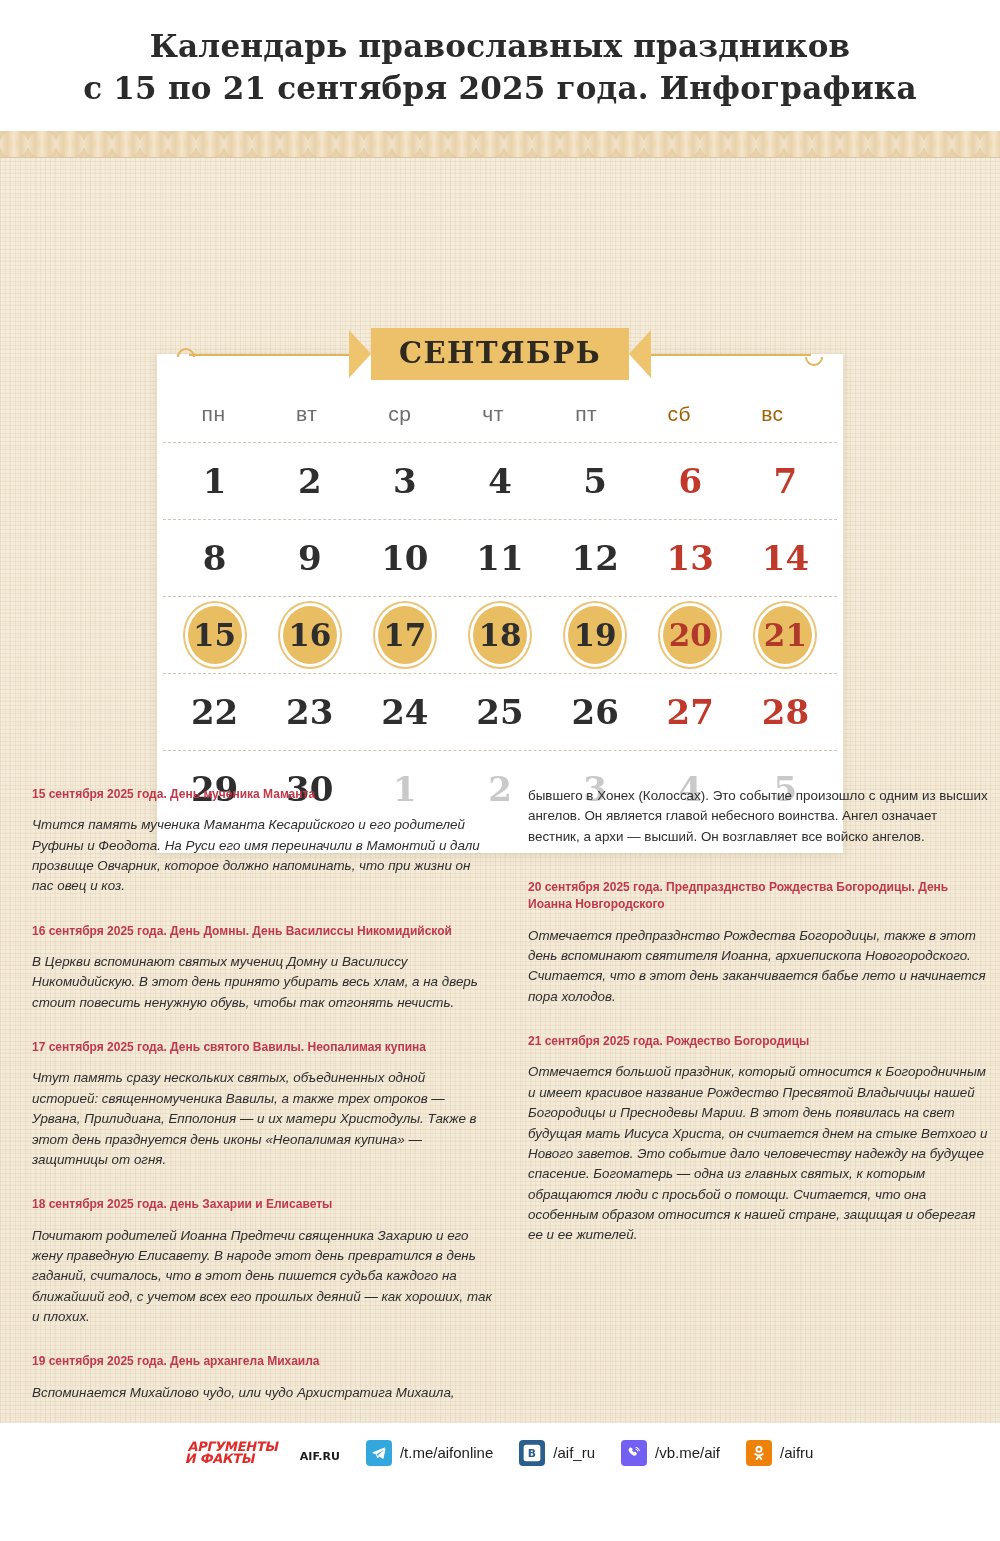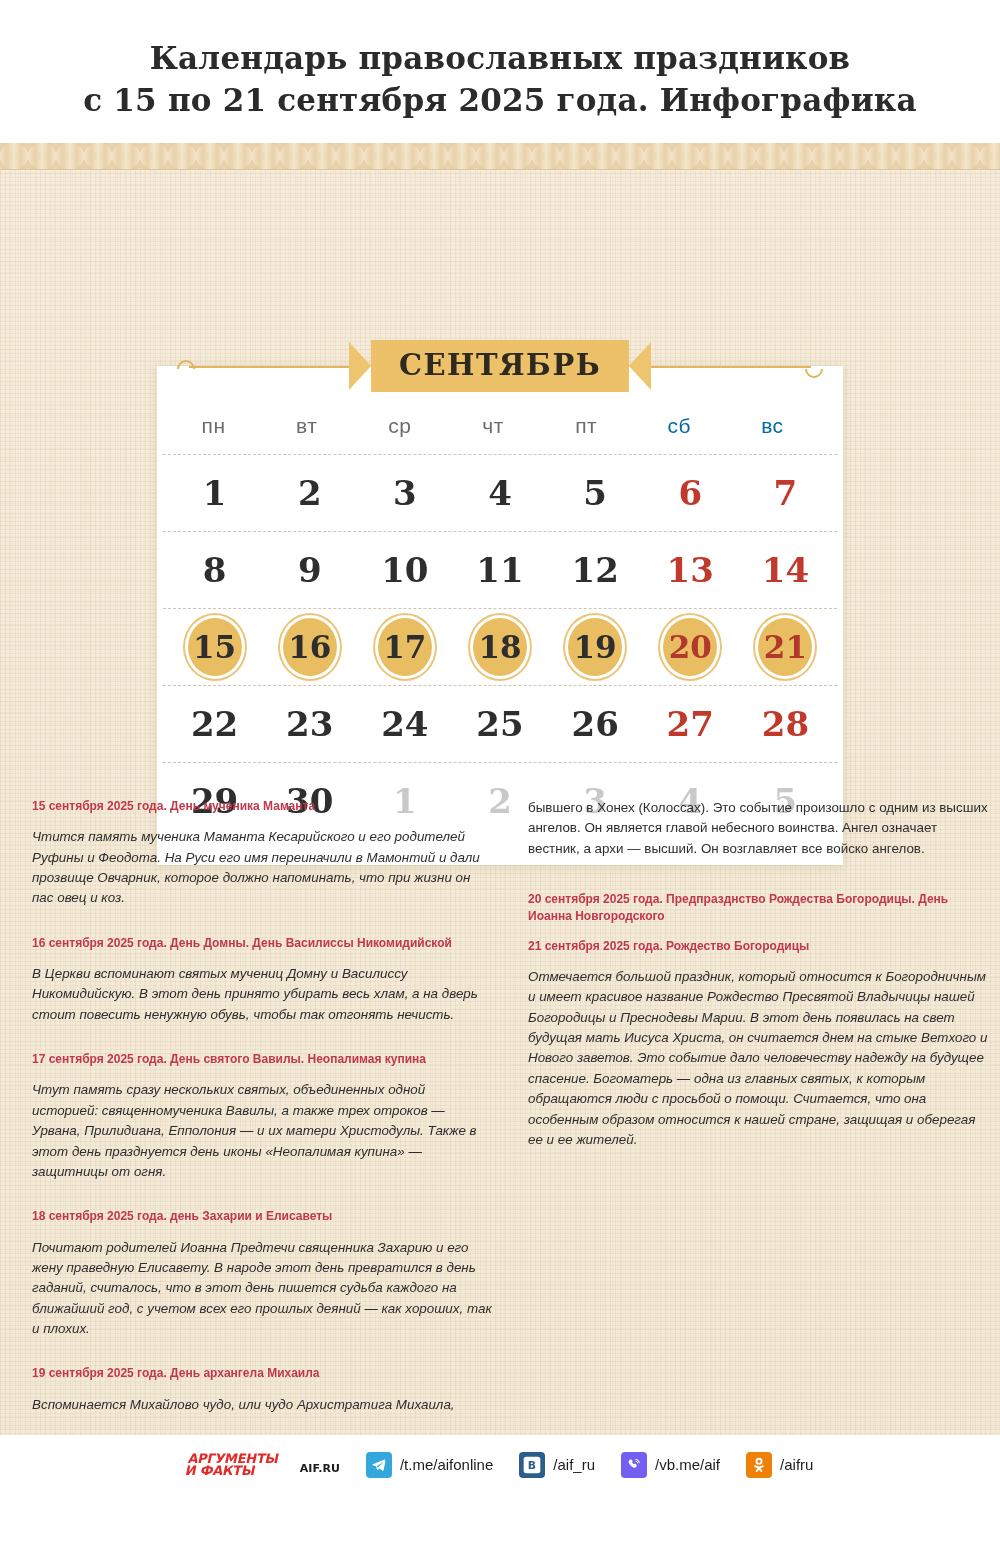--- a/index.html
+++ b/index.html
@@ -18,21 +18,20 @@
   
   .title-band {
     height: 131px;
     background: #ffffff;
     display: flex;
     flex-direction: column;
     align-items: center;
     justify-content: center;
     padding-top: 4px;
     box-sizing: border-box;
-    margin-top: 12px;
   }
   .title-line {
     font-family: "DejaVu Serif", serif;
     font-weight: 700;
     font-size: 31px;
     letter-spacing: 0.2px;
     color: #2b2b2b;
     line-height: 1.33;
     white-space: nowrap;
   }
@@ -171,21 +170,21 @@
   .dow-row {
     padding: 0 24px 16px 10px;
   }
   .dow {
     text-align: center;
     font-family: "Liberation Sans", sans-serif;
     font-size: 21px;
     color: #6d6d6d;
     letter-spacing: 0.5px;
   }
-  .dow.weekend { color: #0369a1; }
+  .dow.weekend { color: #a16207; }
 
   .row-sep {
     border-top: 1px dashed #cfc5b6;
     margin: 0 6px;
   }
   .day-row {
     padding: 0 10px;
     height: 76px;
     align-items: center;
   }
@@ -436,20 +435,21 @@
       <div class="entry">
         <p class="entry-head">19 сентября 2025 года.  День архангела Михаила</p>
         <p class="entry-body">Вспоминается Михайлово чудо, или чудо Архистратига Михаила,</p>
       </div>
     </div>
 
     <div class="col">
       <p class="cont-body">бывшего в Хонех (Колоссах). Это событие произошло с одним из высших ангелов. Он является главой небесного воинства. Ангел означает вестник, а архи — высший. Он возглавляет все войско ангелов.</p>
       <div class="entry">
         <p class="entry-head">20 сентября 2025 года. Предпразднство Рождества Богородицы. День Иоанна Новгородского</p>
+        <p class="entry-body">Отмечается предпразднство Рождества Богородицы, также в этот день вспоминают святителя Иоанна, архиепископа Новогородского. Считается, что в этот день заканчивается бабье лето и начинается пора холодов.</p>
       </div>
       <div class="entry">
         <p class="entry-head">21 сентября 2025 года. Рождество Богородицы</p>
         <p class="entry-body">Отмечается большой праздник, который относится к Богородничным и имеет красивое название Рождество Пресвятой Владычицы нашей Богородицы и Преснодевы Марии. В этот день появилась на свет будущая мать Иисуса Христа, он считается днем на стыке Ветхого и Нового заветов. Это событие дало человечеству надежду на будущее спасение. Богоматерь — одна из главных святых, к которым обращаются люди с просьбой о помощи. Считается, что она особенным образом относится к нашей стране, защищая и оберегая ее и ее жителей.</p>
       </div>
     </div>
   </div>
 
   <div class="footer">
 

